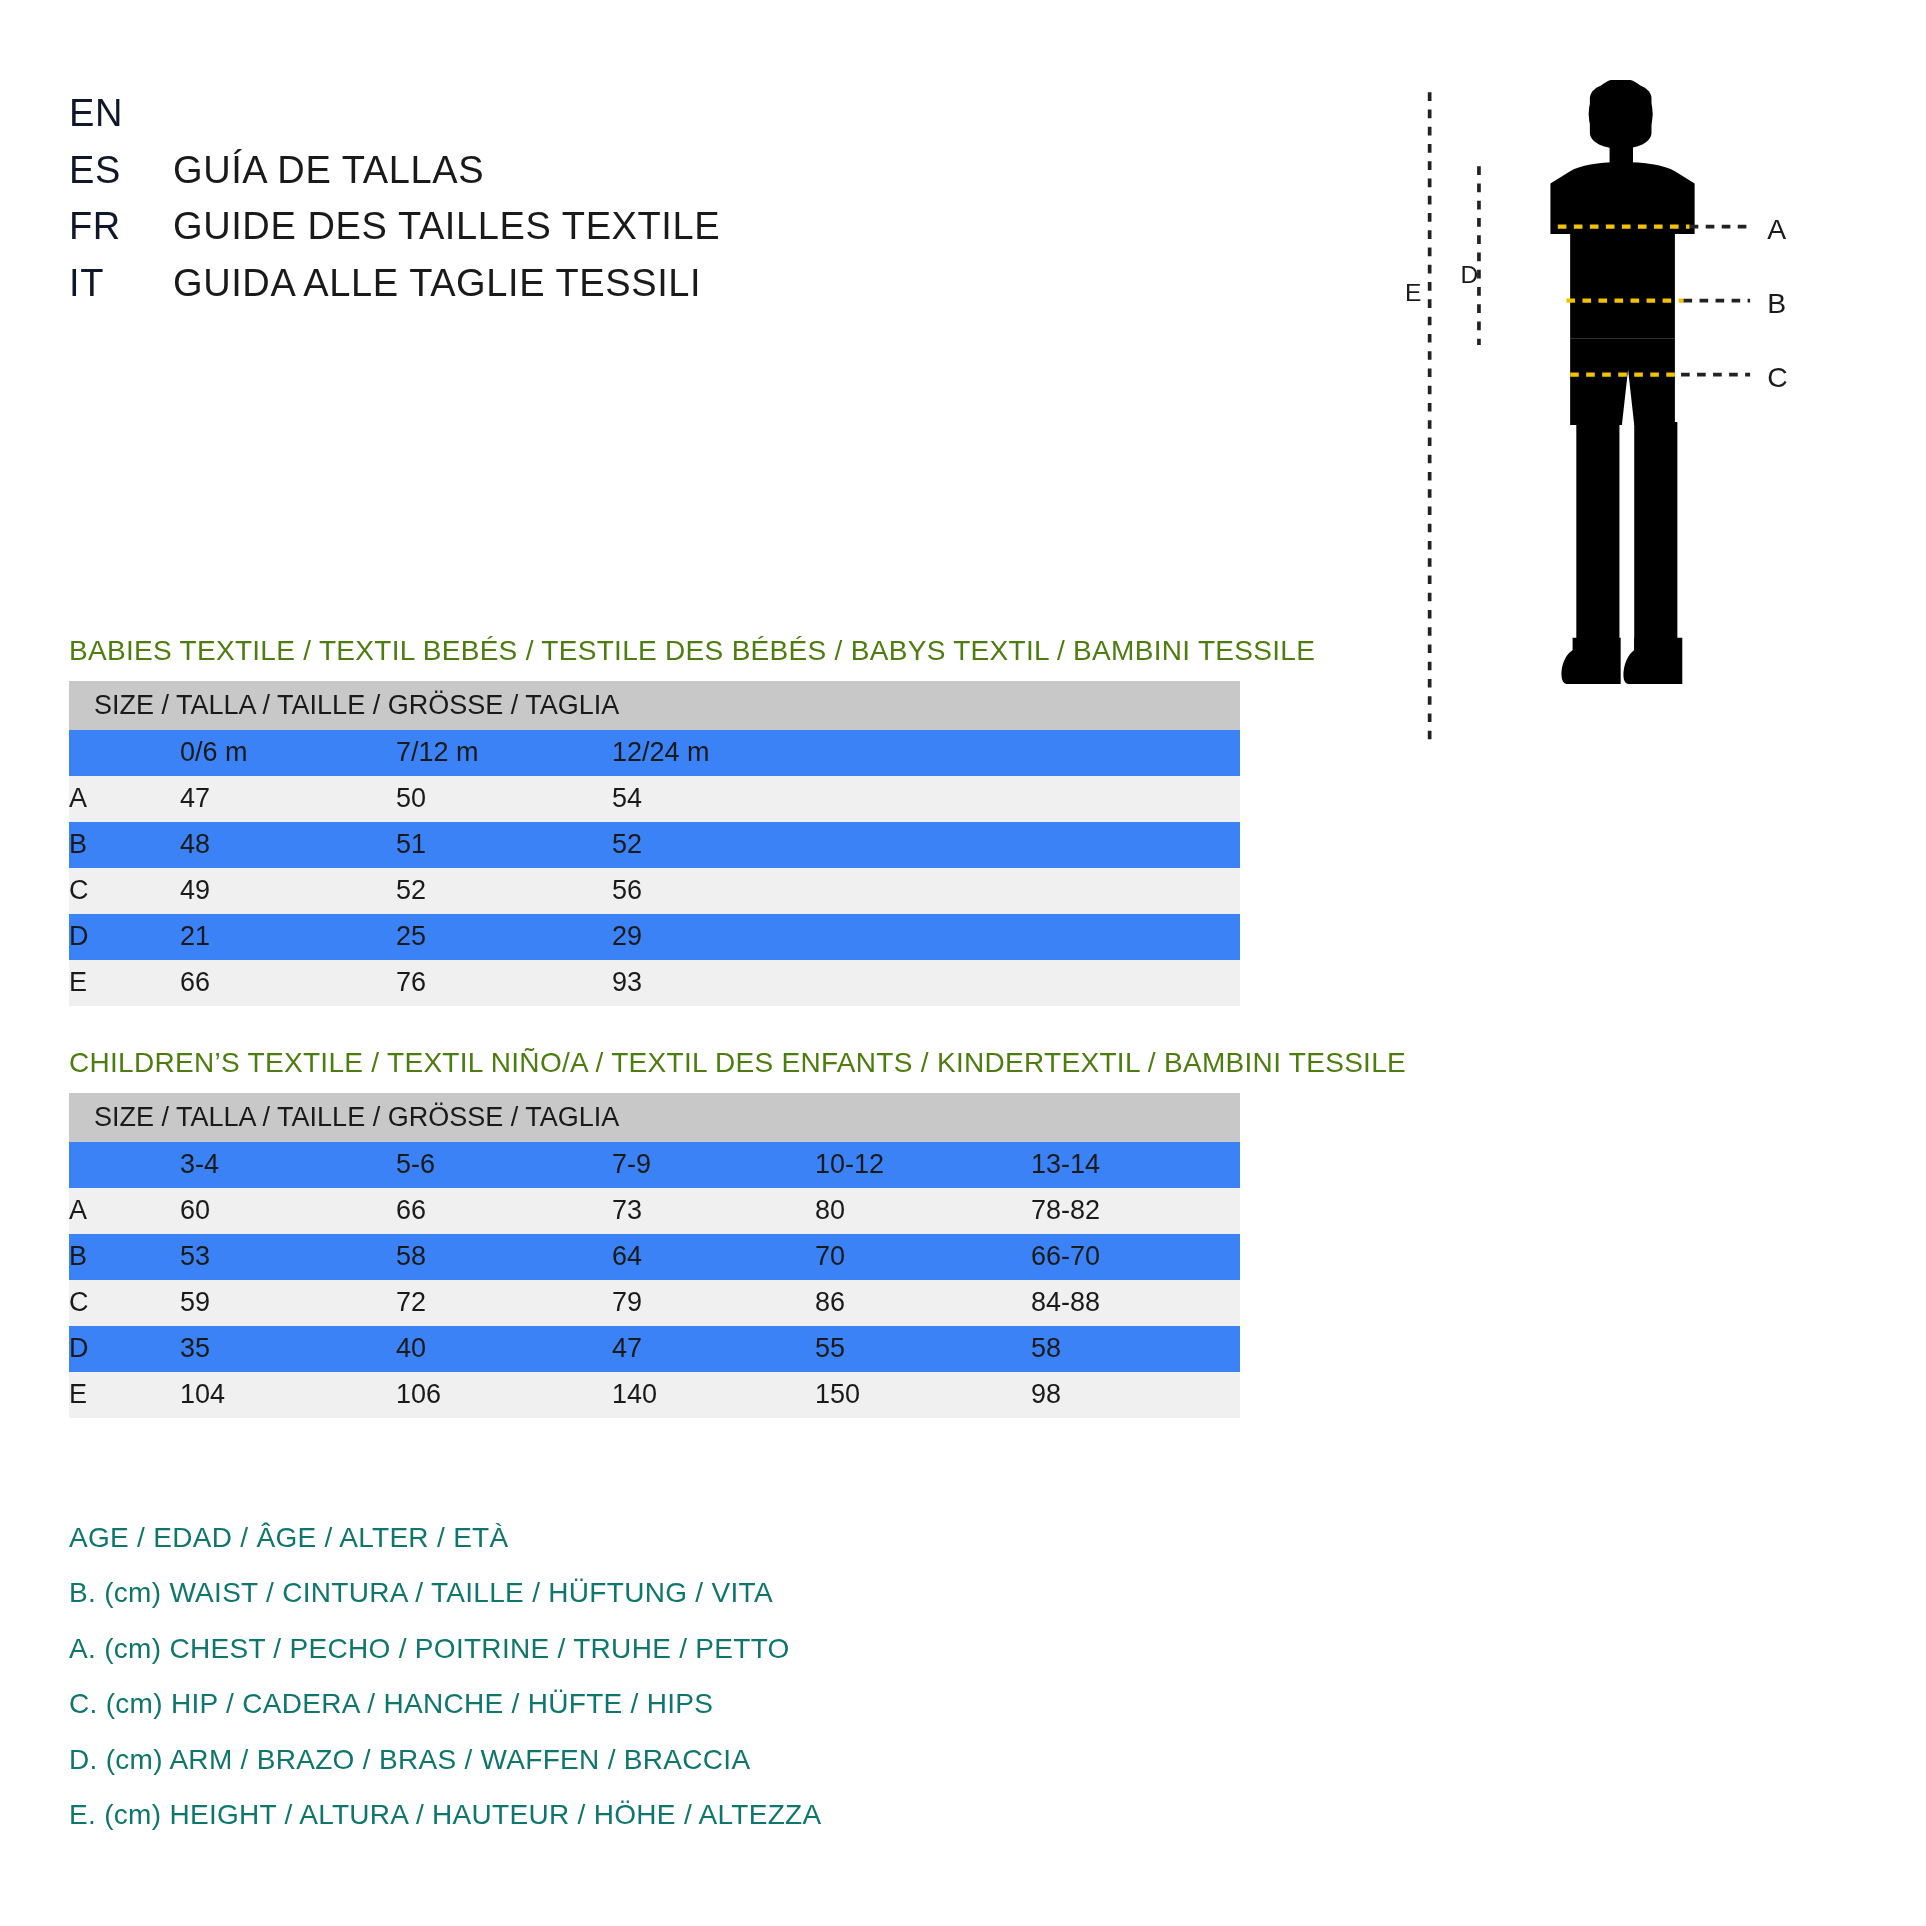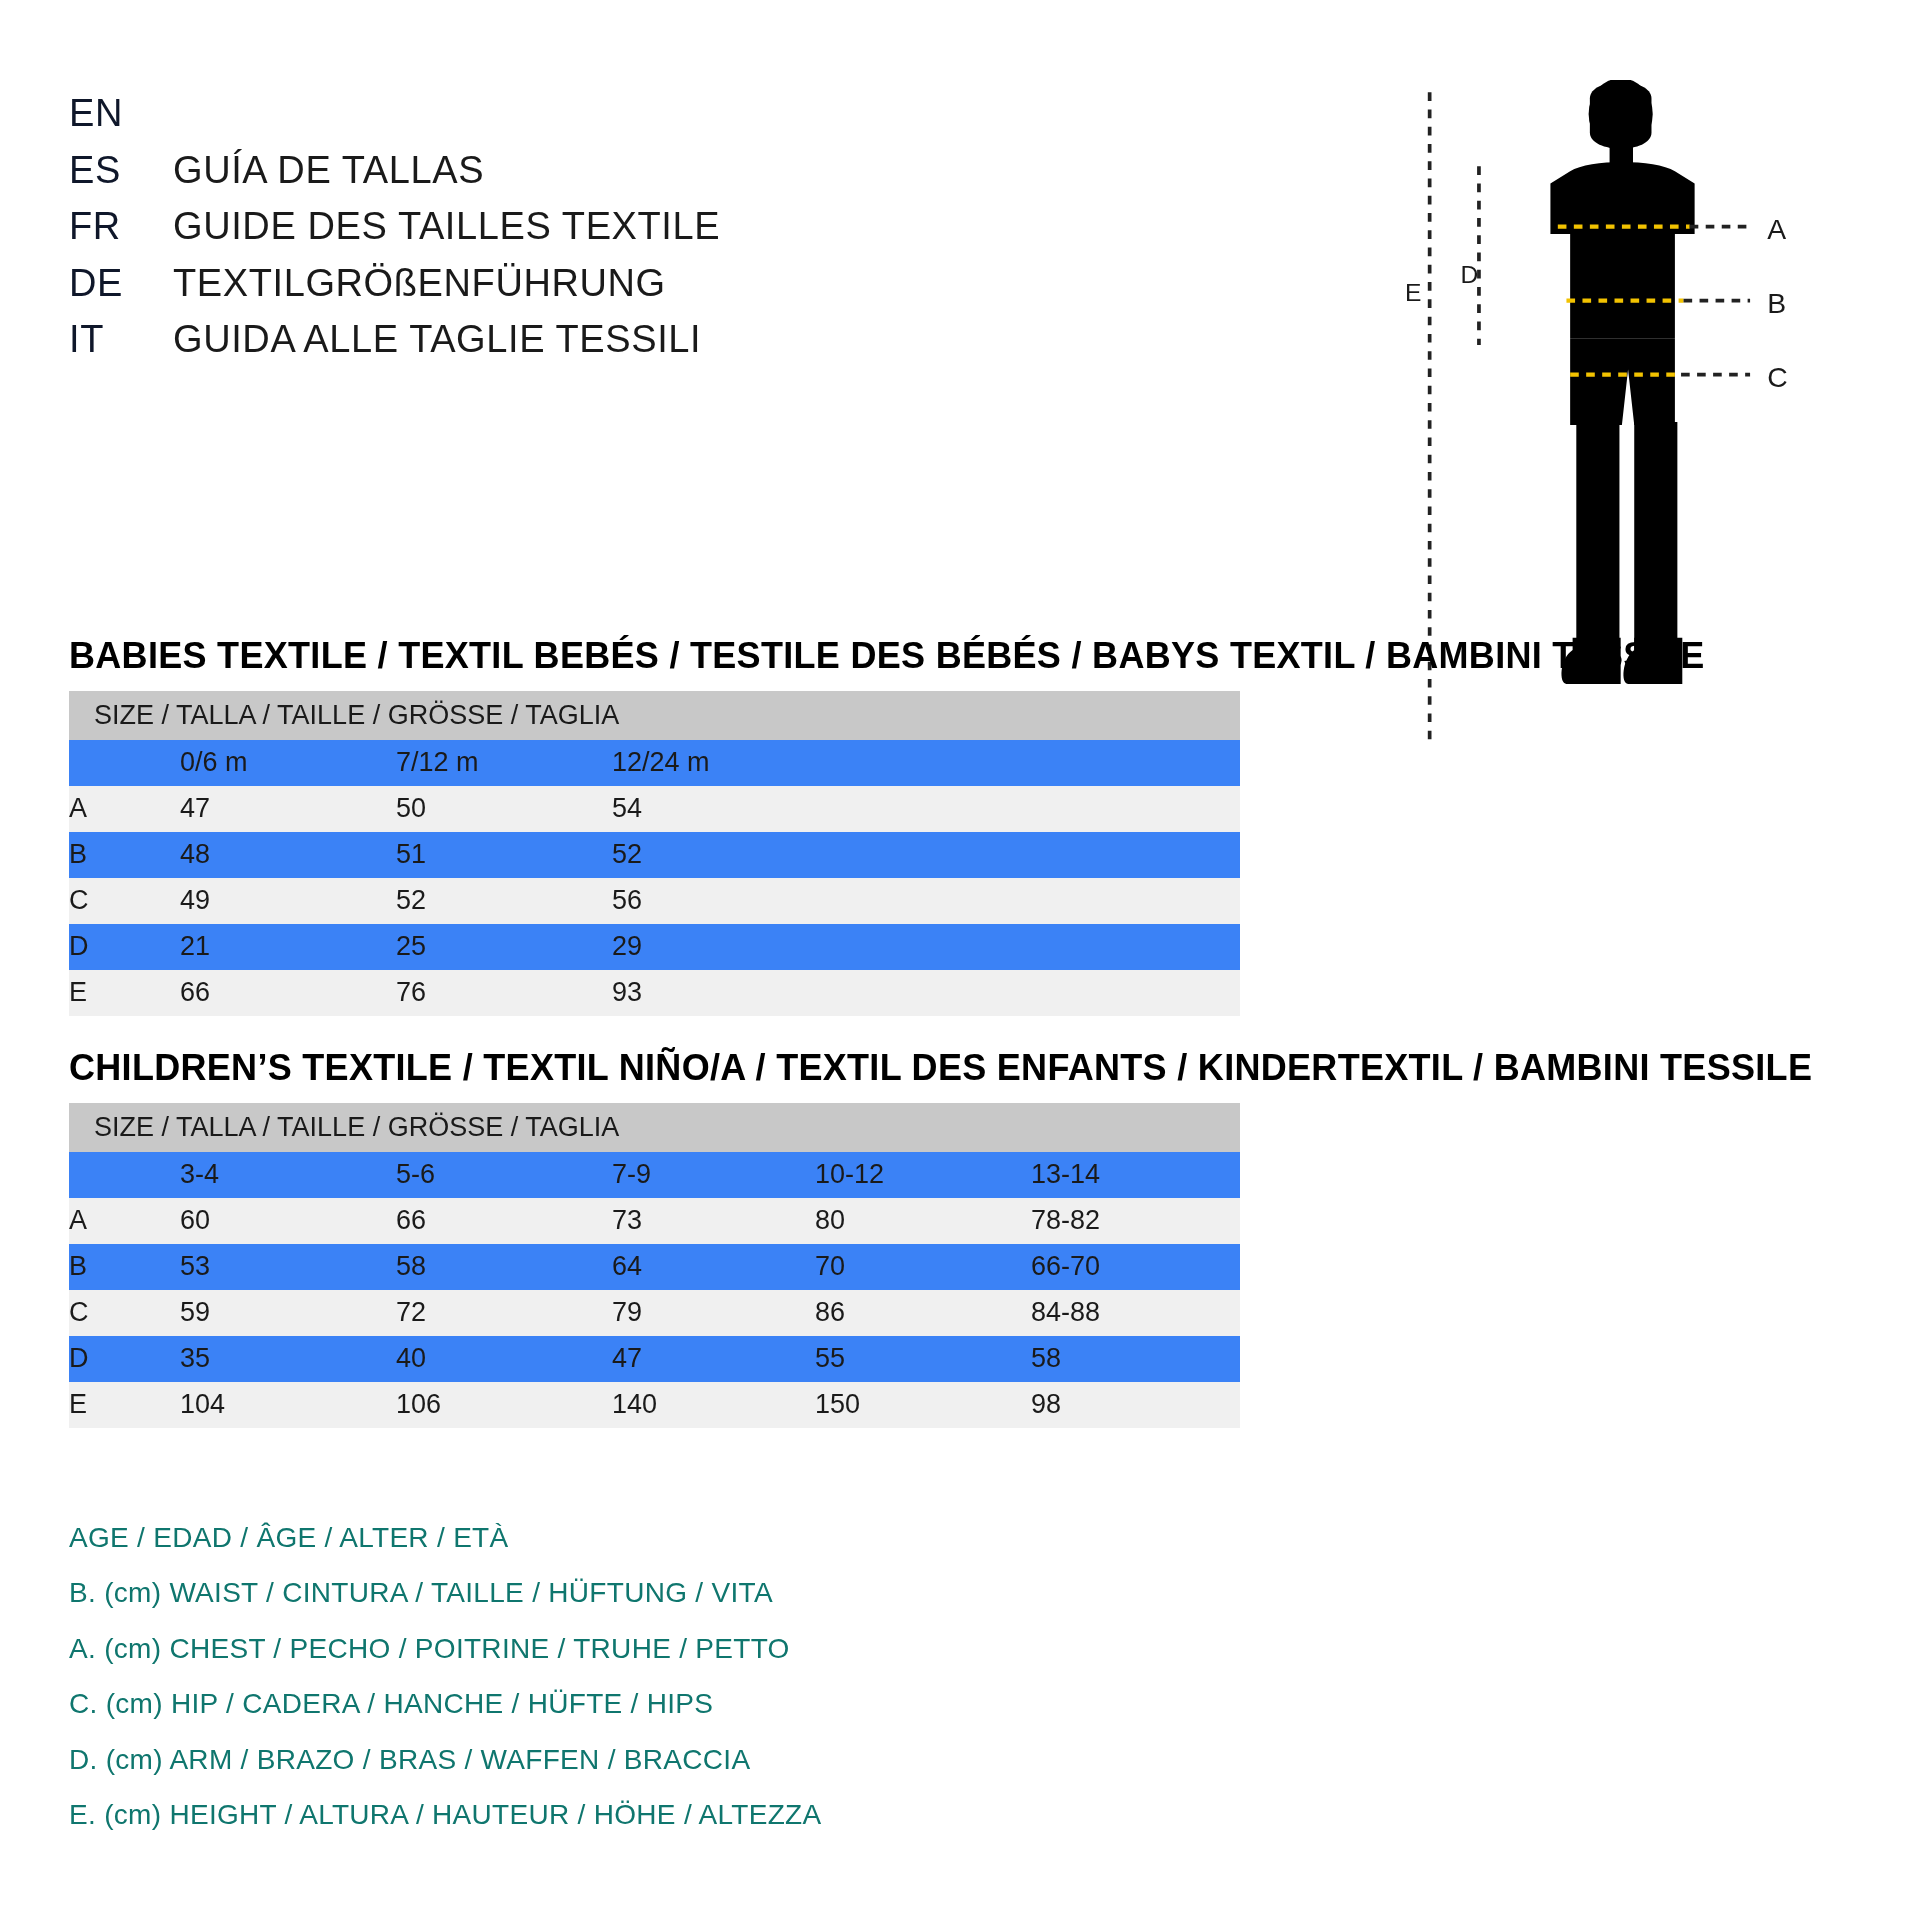--- a/index.html
+++ b/index.html
@@ -56,26 +56,25 @@
   
   .section {
     position: absolute;
     left: 69px;
     width: 1171px;
   }
   #babies-section { top: 635px; }
   #children-section { top: 1047px; }
 
   .section-heading {
-    font-size: 36px;
+    font-size: 28px;
     letter-spacing: 0.3px;
     margin-bottom: 13.6px;
-    color: #000000;
+    color: #4d7c0f;
     white-space: nowrap;
-    font-weight: bold;
   }
 
   table.size-table {
     border-collapse: collapse;
     width: 1171px;
     table-layout: fixed;
   }
   table.size-table td, table.size-table th {
     font-size: 27px;
     font-weight: normal;
@@ -125,24 +124,20 @@
   </div>
   <div class="title-row">
     <div class="title-lang">ES</div>
     <div class="title-text">GUÍA DE TALLAS</div>
   </div>
   <div class="title-row">
     <div class="title-lang">FR</div>
     <div class="title-text">GUIDE DES TAILLES TEXTILE</div>
   </div>
   <div class="title-row">
-    <div class="title-lang">DE</div>
-    <div class="title-text">TEXTILGRÖßENFÜHRUNG</div>
-  </div>
-  <div class="title-row">
     <div class="title-lang">IT</div>
     <div class="title-text">GUIDA ALLE TAGLIE TESSILI</div>
   </div>
 </div>
 
 <div id="figure-block">
   <svg id="figure-svg" width="456" height="684" viewBox="0 0 740 1110" xmlns="http://www.w3.org/2000/svg">
 
     <g>
 

